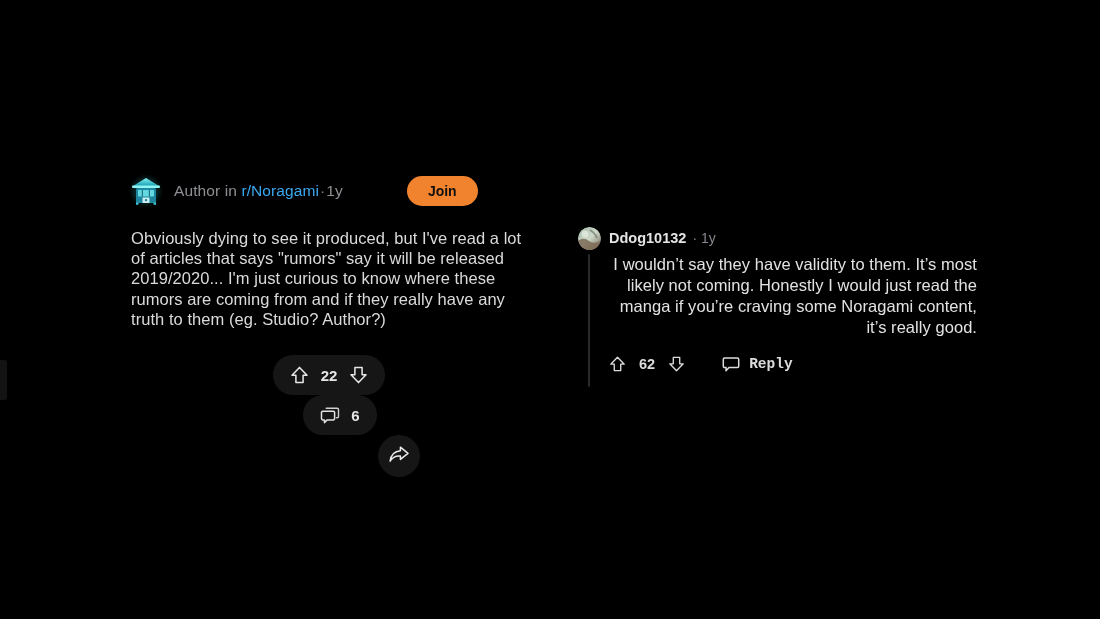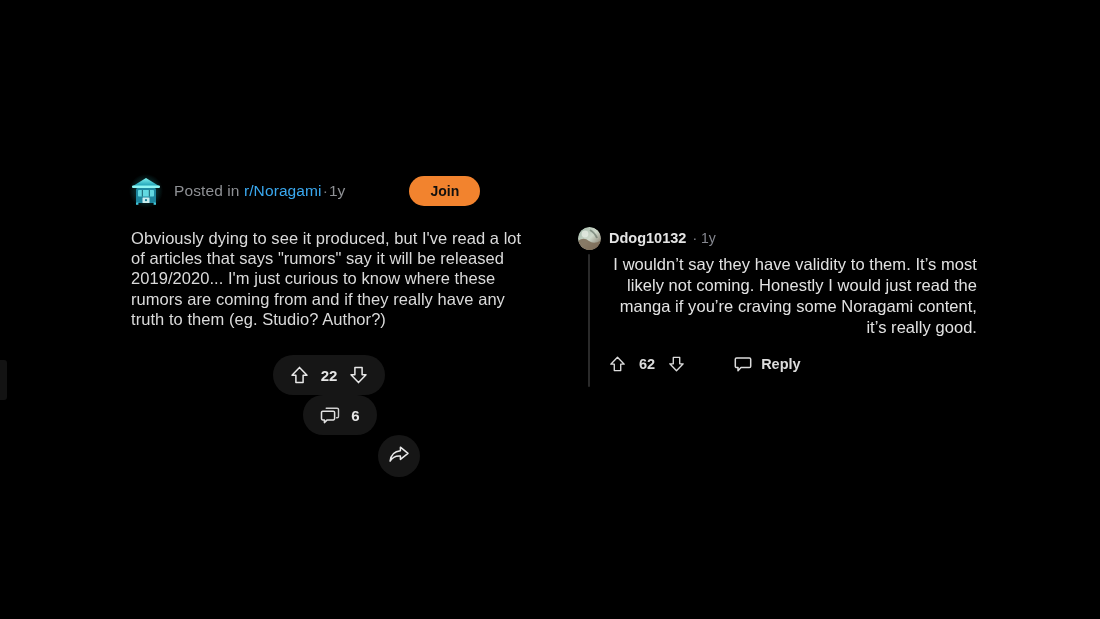--- a/index.html
+++ b/index.html
@@ -210,22 +210,23 @@
   }
   .ca-count {
     font-size: 14.5px;
     font-weight: 700;
     color: #dcdcdc;
   }
   .reply-group {
     display: flex;
     align-items: center;
     gap: 9px;
-    margin-left: 36px;
+    margin-left: 24px;
     cursor: pointer;
+    font-family: Liberation Mono, monospace;
   }
   .reply-label {
     font-size: 14.5px;
     font-weight: 700;
     color: #dcdcdc;
   }
 </style>
 </head>
 <body>
 
@@ -259,21 +260,21 @@
 
         <rect x="13.5" y="23.4" width="7" height="5.6" rx="0.6" fill="#dff8f8" opacity="0.9"></rect>
         <circle cx="17" cy="26.2" r="1.15" fill="#1b7e94"></circle>
 
         <rect x="7" y="28.4" width="2.4" height="2.4" fill="#3fc3d6"></rect>
         <rect x="24.6" y="28.4" width="2.4" height="2.4" fill="#3fc3d6"></rect>
       </svg>
     </div>
 
     <div class="posted-line">
-      <span>Posted in</span>
+      <span>Author in</span>
       <span class="sub-link">r/Noragami</span><span class="dot-sep">·</span><span class="age">1y</span>
     </div>
 
     <button class="join-btn">Join</button>
   </div>
 
 
   <div class="post-body">Obviously dying to see it produced, but I've read a lot of articles that says "rumors" say it will be released 2019/2020... I'm just curious to know where these rumors are coming from and if they really have any truth to them (eg. Studio? Author?)</div>
 
   <div class="post-actions">

